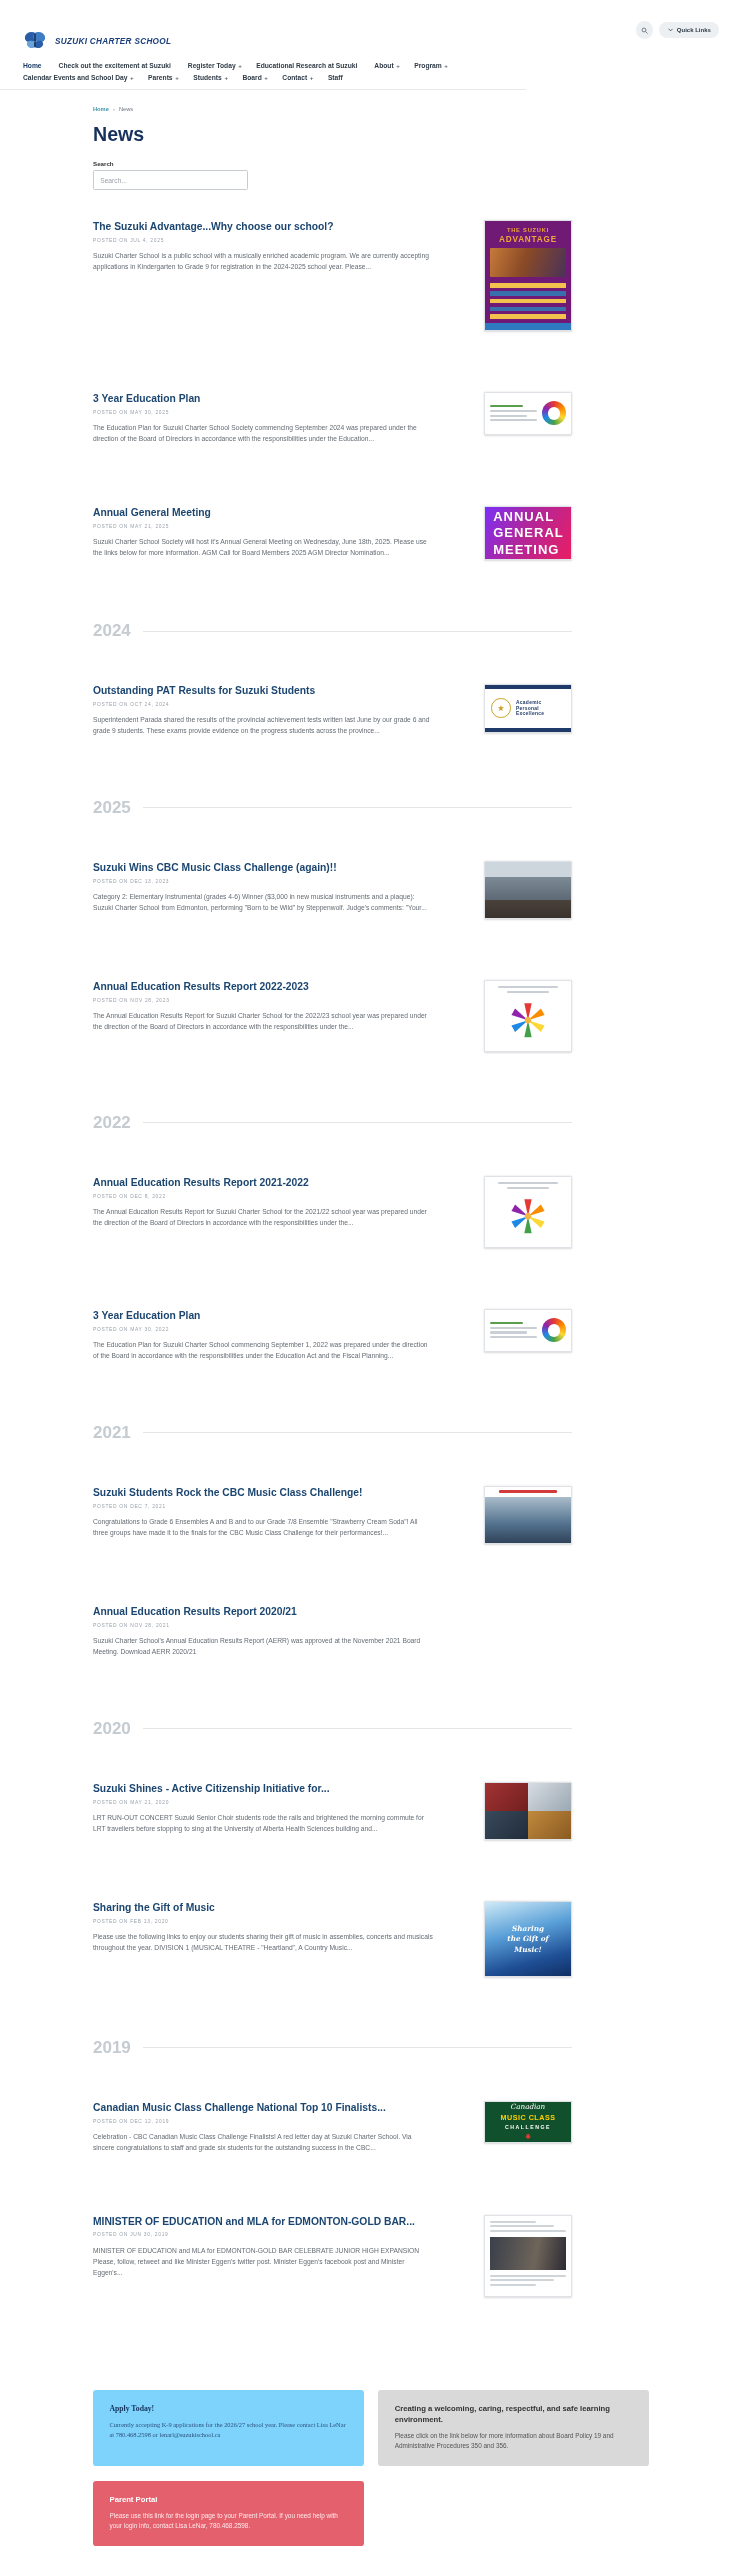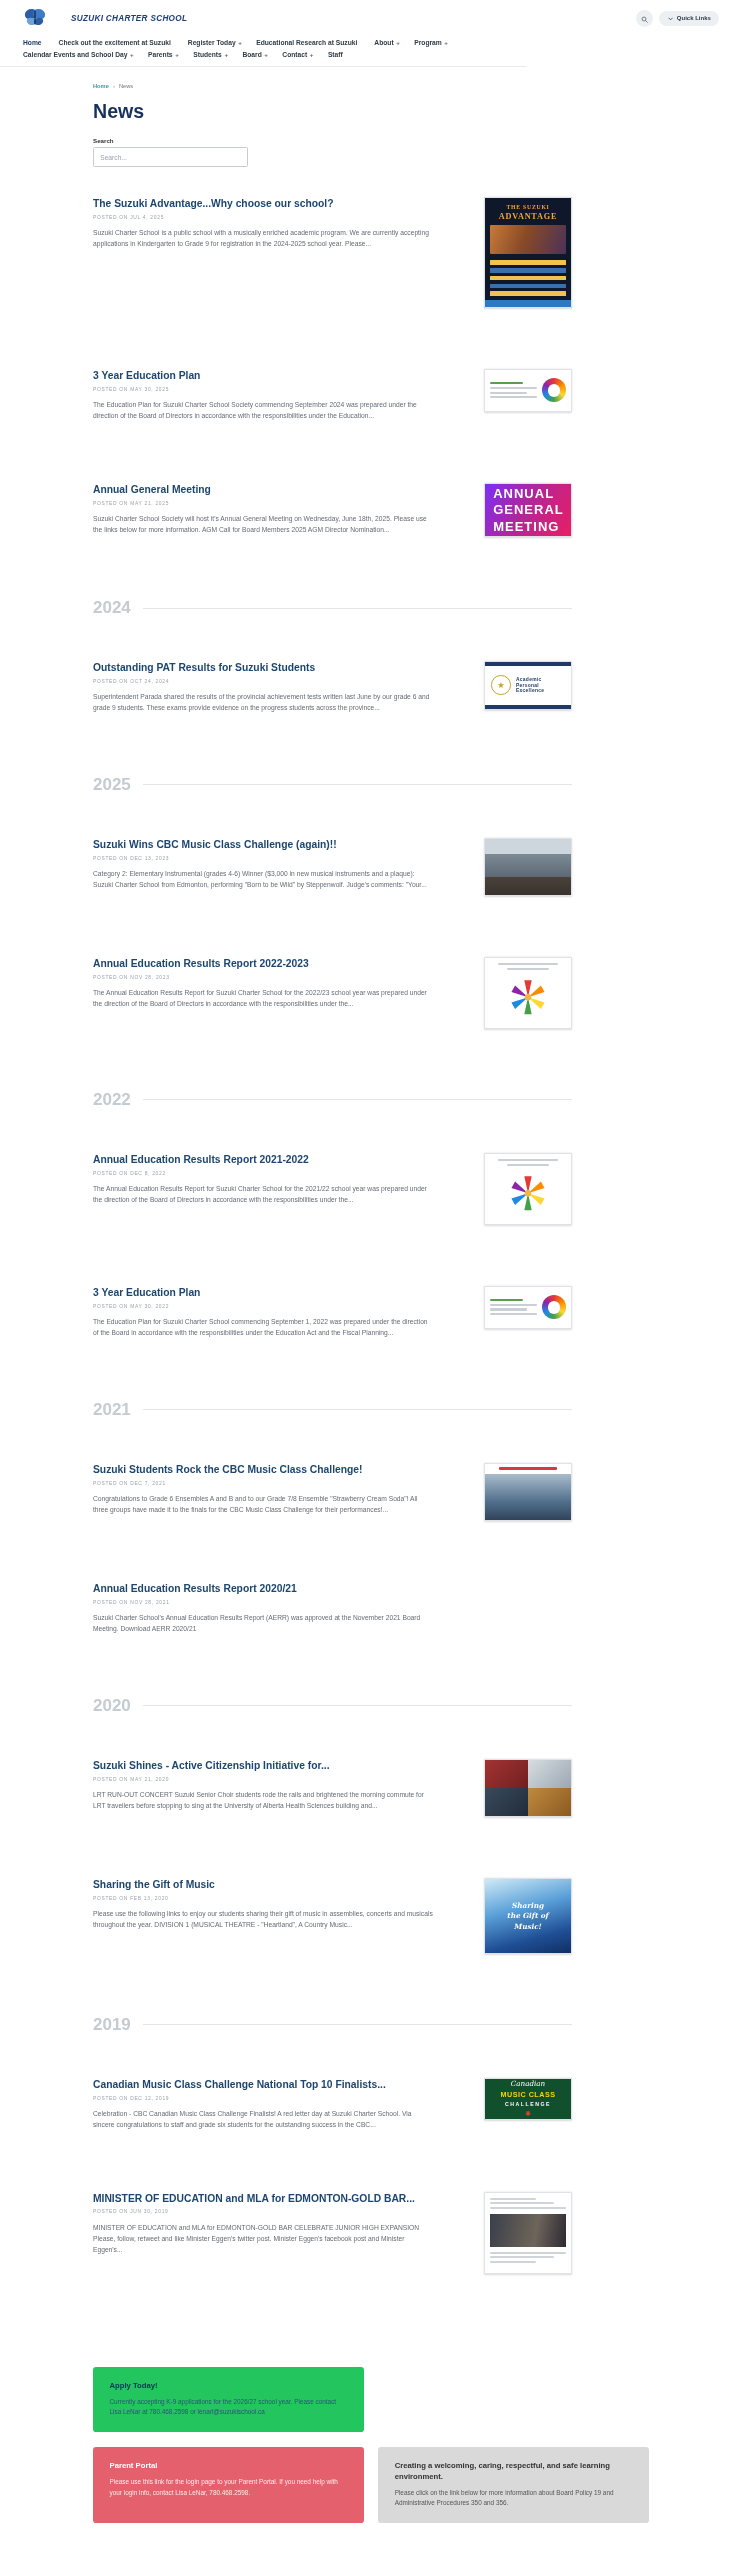--- a/index.html
+++ b/index.html
@@ -1,21 +1,21 @@
 <!DOCTYPE html>
 <html style="font-size:8.2px"><head>
 <meta charset="utf-8">
 <style>
   * { box-sizing: border-box; margin: 0; padding: 0; }
   body { font-family: "Liberation Sans", sans-serif; background: #ffffff; color: #333; width: 742px; margin: 0 auto; }
   a { text-decoration: none; }
 
   
   .topbar { display: flex; align-items: center; justify-content: space-between; padding: 7.2px 23px 4.1px 23px; }
-  .brand { display: flex; align-items: center; gap: 24px; cursor: pointer; }
+  .brand { display: flex; align-items: center; gap: 8px; cursor: pointer; margin-top: 23px; }
   .brand-text { font-size: 8.2px; font-weight: 800; font-style: italic; color: #1b3f7a; letter-spacing: 0.3px; }
   .top-actions { display: flex; align-items: center; gap: 6.2px; }
   .search-btn { width: 17.5px; height: 17.5px; border-radius: 50%; background: #edf0f2; border: none; display: flex; align-items: center; justify-content: center; cursor: pointer; }
   .quicklinks { display: flex; align-items: center; gap: 4.1px; background: #edf0f2; border: none; border-radius: 8.8px; padding: 4.6px 8.2px; font-size: 6px; font-weight: 700; color: #2e3a46; cursor: pointer; font-family: inherit; }
   .site-nav { display: flex; flex-wrap: wrap; column-gap: 14.4px; row-gap: 5.2px; max-width: 526px; padding: 5.2px 0 8.2px 23px; border-bottom: 0.5px solid #e7eaed; }
   .nav-link { font-size: 6.7px; font-weight: 600; color: #2e3a46; display: inline-flex; align-items: baseline; gap: 2.6px; white-space: nowrap; }
   .nav-link.active { color: #14355f; font-weight: 800; }
   .nav-plus { font-size: 6.2px; color: #5a6672; font-weight: 700; }
 
   
@@ -38,21 +38,21 @@
   .news-title { font-size: 10.3px; font-weight: 800; color: #1c4670; line-height: 1.3; cursor: pointer; }
   .posted { font-size: 4.9px; letter-spacing: 0.7px; color: #9aa2ab; text-transform: uppercase; margin: 4.6px 0 7.2px; }
   .excerpt { font-size: 6.7px; color: #646b73; line-height: 1.7; max-width: 340px; }
 
   .year-divider { display: flex; align-items: center; gap: 12.4px; width: 479px; margin: 10.3px 0 43px; }
   .year-label { font-size: 17px; font-weight: 600; color: #c4cbd1; }
   .year-line { flex: 1; height: 0.5px; background: #e2e6e9; }
 
   
   .thumb { flex-shrink: 0; width: 88px; border: 0.5px solid #dfe3e7; box-shadow: 0 0.5px 2.1px rgba(0,0,0,.15); border-radius: 1px; overflow: hidden; display: flex; cursor: pointer; }
-  .t-advantage { height: 111px; background: #0f172a; flex-direction: column; padding: 6.2px 5.2px 0; gap: 2.1px; align-items: center; font-family: Liberation Serif, serif; }
+  .t-advantage { height: 111px; background: #701a75; flex-direction: column; padding: 6.2px 5.2px 0; gap: 2.1px; align-items: center; }
   .adv-l1 { color: #f0a63c; font-weight: 800; font-size: 5.7px; letter-spacing: 0.8px; }
   .adv-l2 { color: #f0a63c; font-weight: 800; font-size: 8.2px; letter-spacing: 0.8px; }
   .adv-photo { width: 100%; height: 29px; background: linear-gradient(110deg, #c77b3a, #8a4a26 45%, #4a3258); border-radius: 1px; margin-top: 2.1px; }
   .adv-bars { width: 100%; display: flex; flex-direction: column; gap: 3.1px; margin-top: 4.1px; }
   .adv-bar { height: 4.6px; background: #f2c14e; border-radius: 0.5px; }
   .adv-bar.alt { background: #3a6fae; }
   .adv-footer { margin-top: auto; width: 120%; height: 7.2px; background: #2e79c0; }
 
   .t-plan { height: 43px; background: #fff; padding: 5.2px; gap: 5.2px; align-items: center; }
   .plan-lines { flex: 1; display: flex; flex-direction: column; gap: 2.6px; }
@@ -99,21 +99,21 @@
 
   .t-news { height: 82px; background: #fff; flex-direction: column; padding: 5.2px; gap: 2.6px; }
   .tn-line { height: 2.1px; background: #cfd4d9; border-radius: 1px; }
   .tn-line.w60 { width: 60%; }
   .tn-line.w85 { width: 85%; }
   .tn-photo { height: 33px; background: linear-gradient(100deg, #3a3f4a, #6e655a 60%, #2c2a33); margin: 2.1px 0; }
 
   
   .callouts { display: grid; grid-template-columns: 1fr 1fr; gap: 14.4px; margin-top: 93px; }
   .callout { border-radius: 3.1px; padding: 14.4px 16.5px; }
-  .co-apply { background: #22c55e; }
+  .co-apply { background: #7dd3fc; font-family: Liberation Serif, serif; }
   .co-apply .co-title { color: #16325c; }
   .co-apply .co-body { color: #31517e; }
   .co-welcome { background: #d9d9d9; }
   .co-welcome .co-title { color: #333; }
   .co-welcome .co-body { color: #555; }
   .co-portal { background: #e4606d; grid-column: 1; }
   .co-portal .co-title { color: #ffffff; }
   .co-portal .co-body { color: #ffe8ea; }
   .co-title { font-size: 7.7px; font-weight: 800; margin-bottom: 5.2px; line-height: 1.4; }
   .co-body { font-size: 6.4px; line-height: 1.65; }
@@ -482,24 +482,24 @@
       <div class="tn-line w85"></div>
       <div class="tn-line w60"></div>
     </div>
   </article>
 
   <section class="callouts">
     <div class="callout co-apply">
       <div class="co-title">Apply Today!</div>
       <div class="co-body">Currently accepting K-9 applications for the 2026/27 school year. Please contact Lisa LeNar at 780.468.2598 or lenarl@suzukischool.ca</div>
     </div>
+    <div class="callout co-welcome">
+      <div class="co-title">Creating a welcoming, caring, respectful, and safe learning environment.</div>
+      <div class="co-body">Please click on the link below for more information about Board Policy 19 and Administrative Procedures 350 and 356.</div>
+    </div>
     <div class="callout co-portal">
       <div class="co-title">Parent Portal</div>
       <div class="co-body">Please use this link for the login page to your Parent Portal. If you need help with your login info, contact Lisa LeNar, 780.468.2598.</div>
     </div>
-    <div class="callout co-welcome">
-      <div class="co-title">Creating a welcoming, caring, respectful, and safe learning environment.</div>
-      <div class="co-body">Please click on the link below for more information about Board Policy 19 and Administrative Procedures 350 and 356.</div>
-    </div>
   </section>
 
 </main>
 
 
 </body></html>

